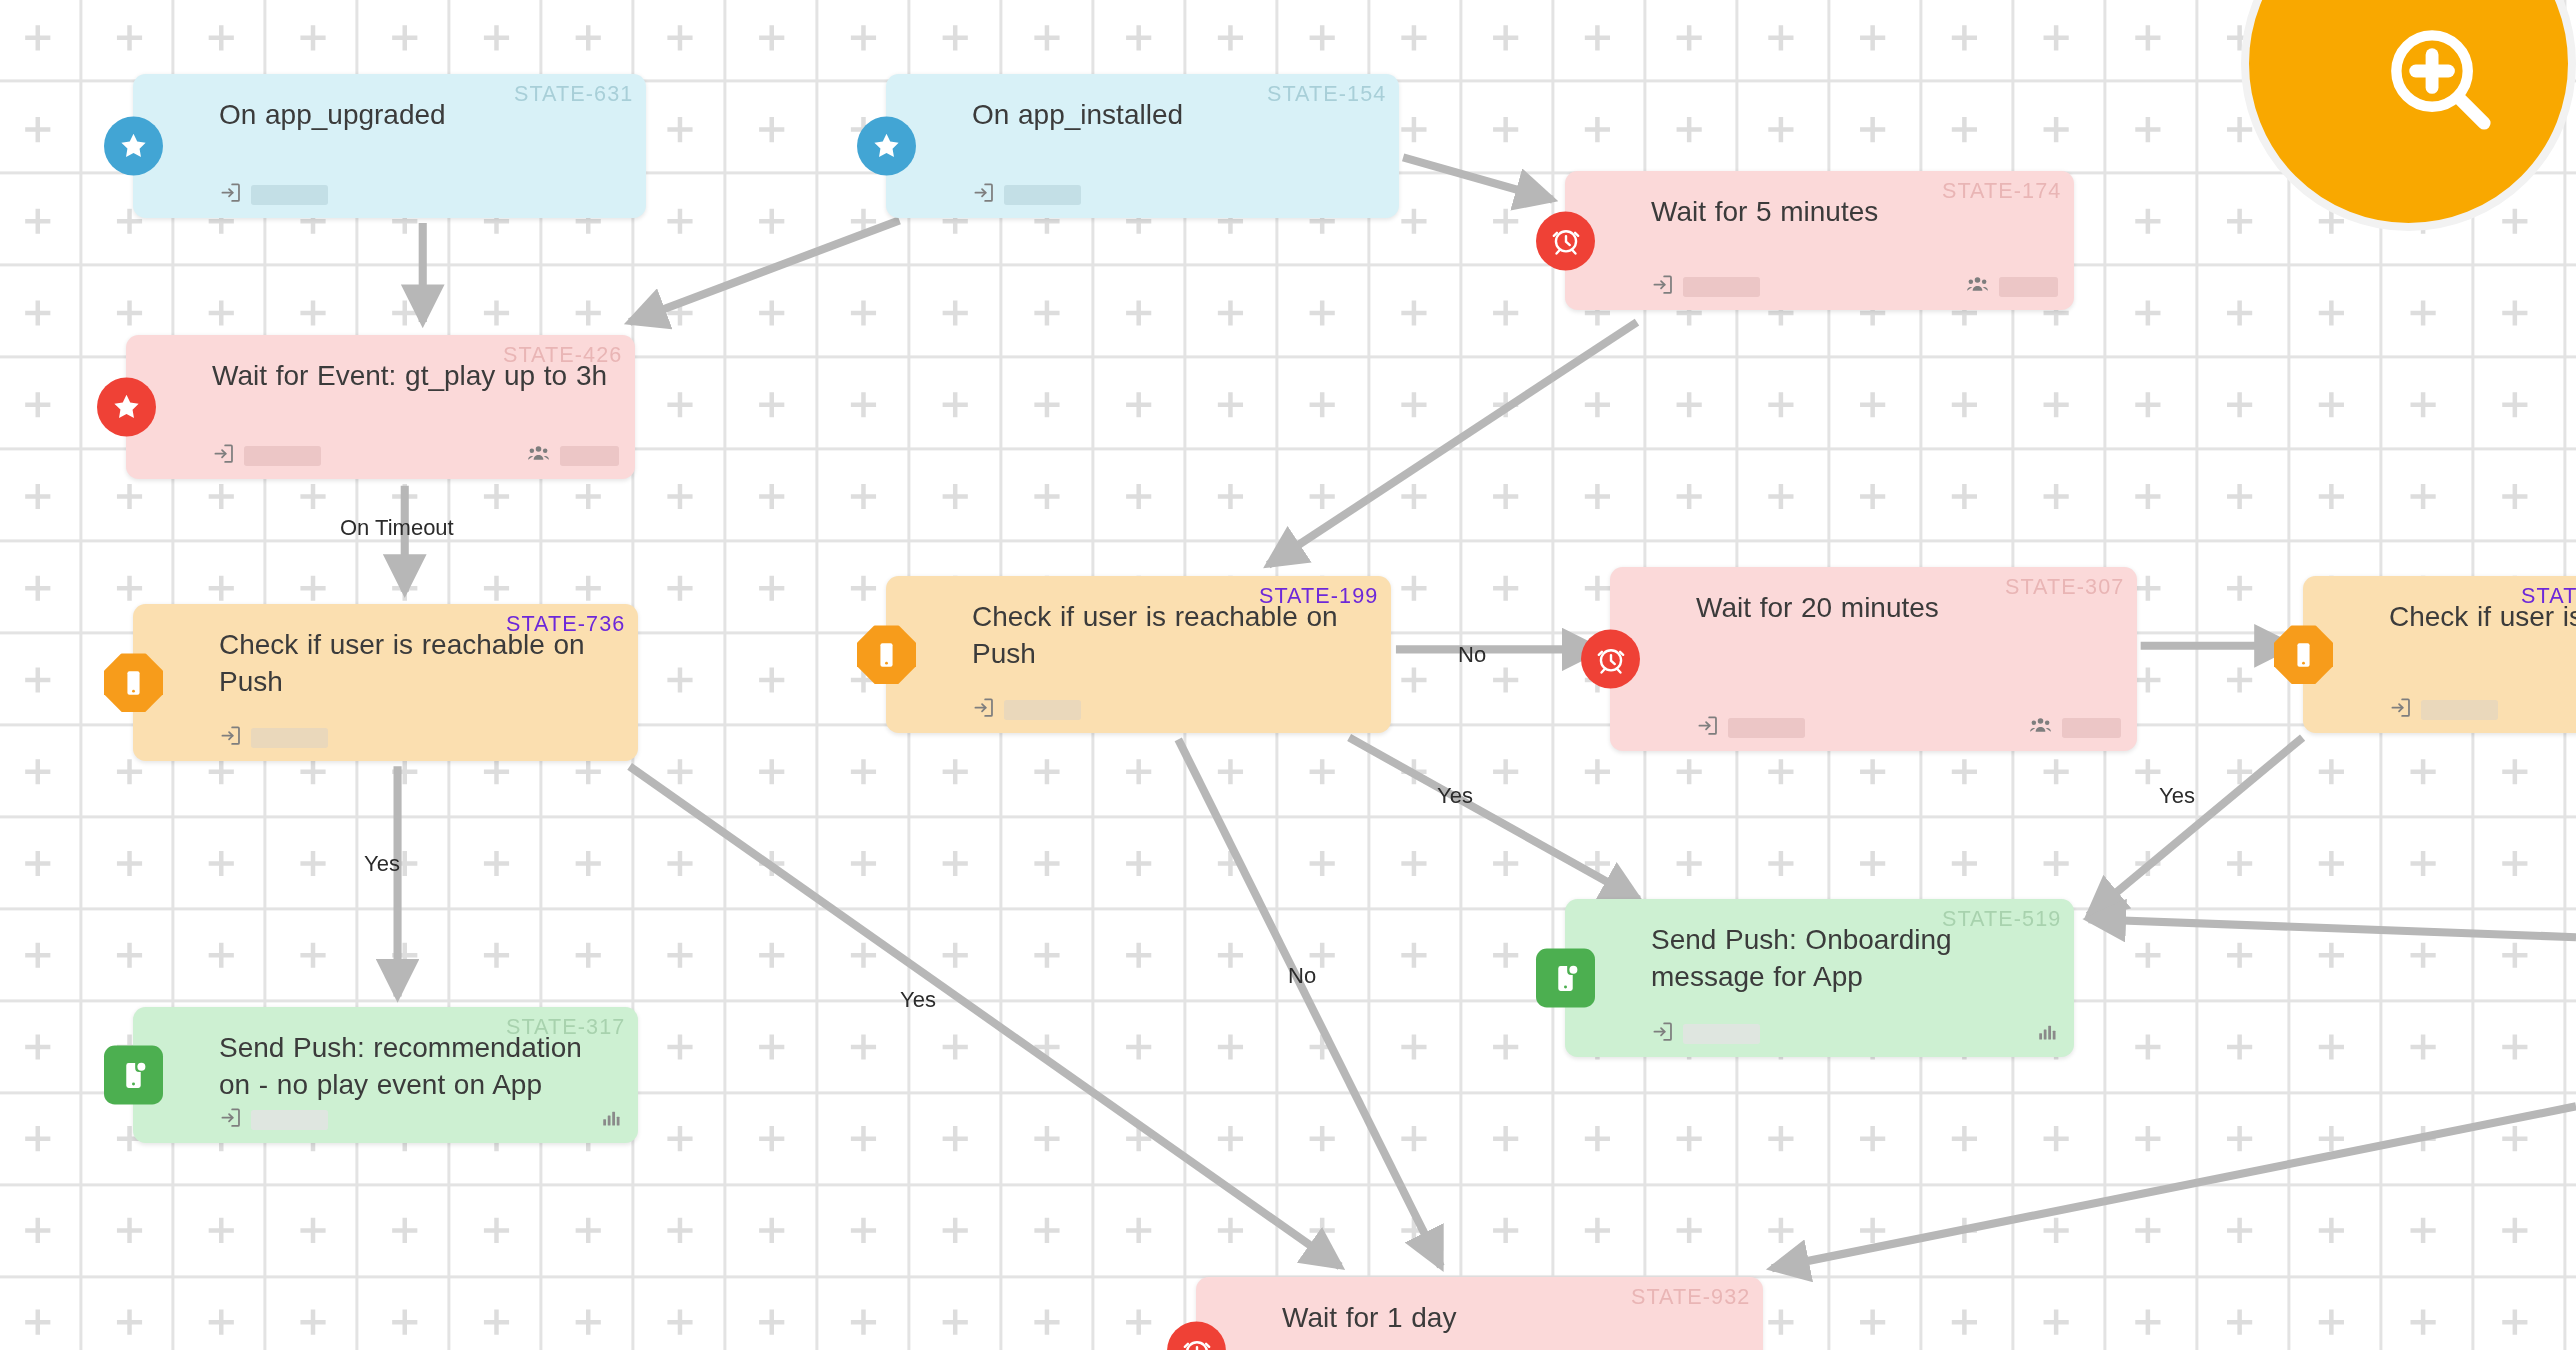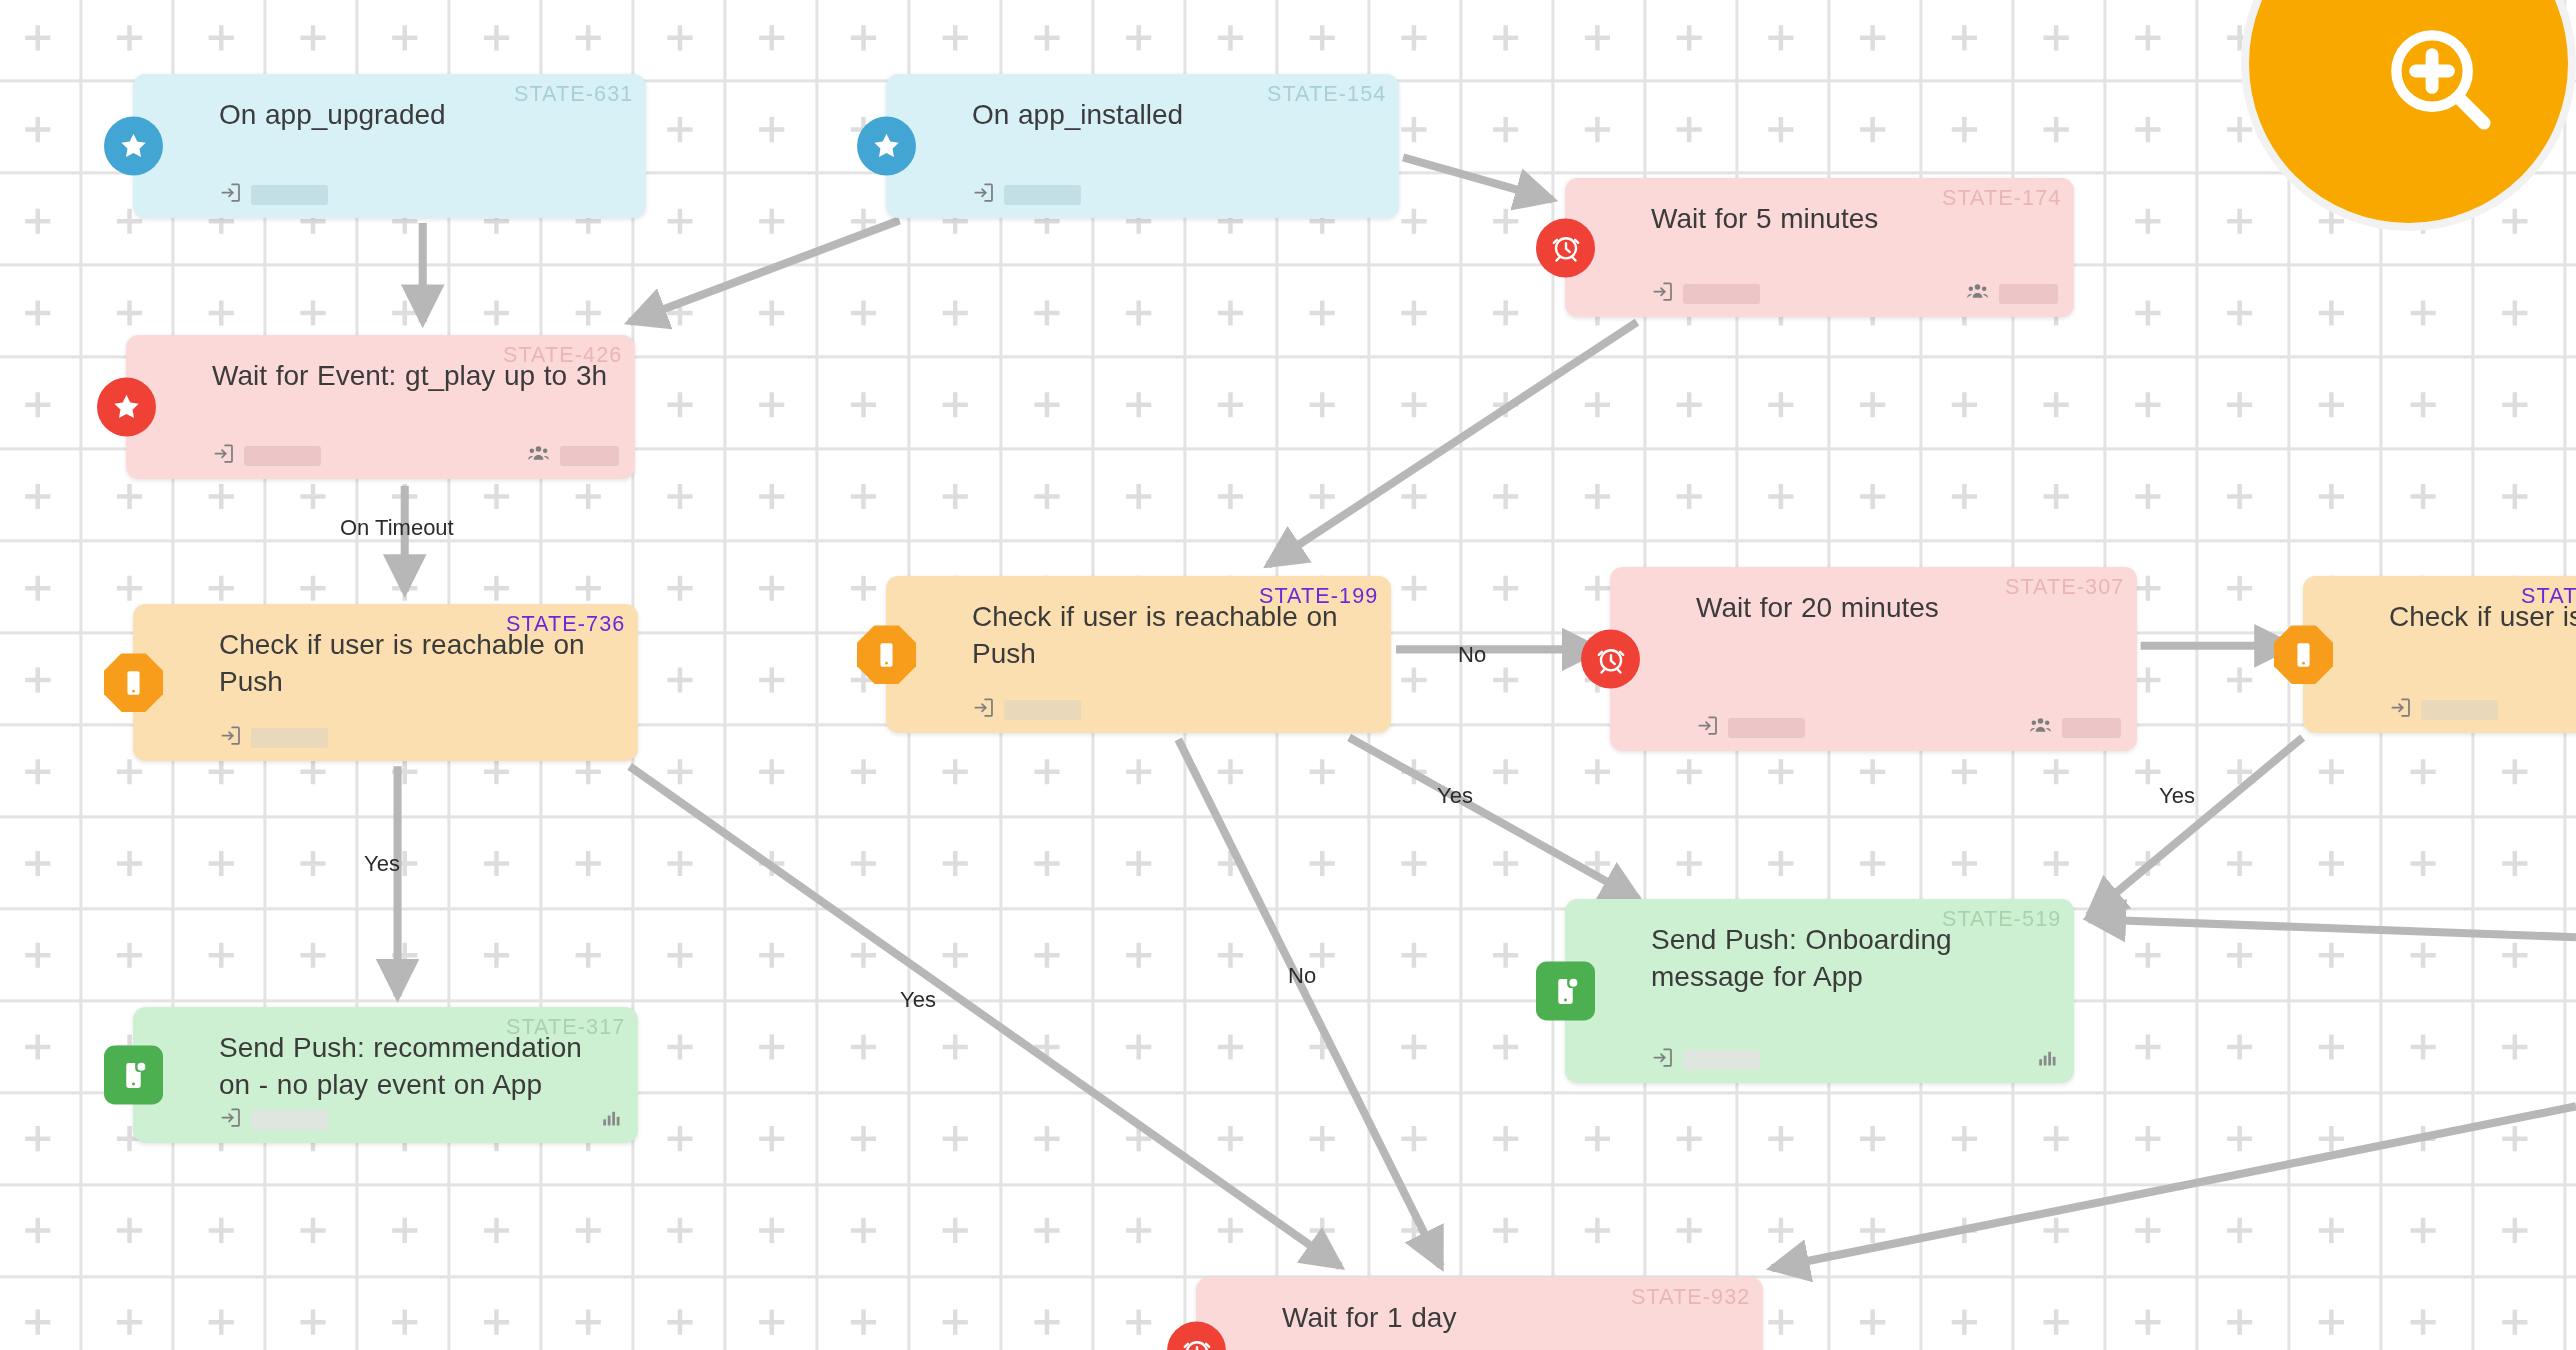--- a/index.html
+++ b/index.html
@@ -682,21 +682,21 @@
             <span><svg width="23.4" height="23.4" viewBox="0 0 24 24" fill="none" stroke="#7e7e7e" stroke-width="1.8" stroke-linecap="round" stroke-linejoin="round">
                 <path d="M13.5 3.5 H19.5 A1 1 0 0 1 20.5 4.5 V19.5 A1 1 0 0 1 19.5 20.5 H13.5"></path>
                 <path d="M3.5 12 H14"></path>
                 <path d="M10.3 8.3 L14 12 L10.3 15.7"></path>
               </svg></span>
             <span class="redact" style="width:77px;background:#c3dfe6"></span>
           </span>
           <span class="spacer"></span>
         </div>
       </div>
-      <div class="node wait" style="left: 1565px; top: 178px; width: 509px; height: 139px; background: rgb(251, 217, 217);">
+      <div class="node wait" style="left: 1565px; top: 171px; width: 509px; height: 139px; background: rgb(251, 217, 217);">
         <div class="badge circle-red">
           <svg width="34" height="34" viewBox="0 0 24 24" fill="none" stroke="#fff" stroke-width="1.7" stroke-linecap="round">
             <circle cx="12" cy="12.6" r="7.1"></circle>
             <path d="M12 8.9 V12.8 L14.7 15.2"></path>
             <path d="M5.6 6.6 L3.4 8.7 M18.4 6.6 L20.6 8.7"></path>
             <path d="M7.4 18.9 L5.3 21.2 M16.6 18.9 L18.7 21.2"></path>
           </svg>
         </div>
         <div class="state-id">STATE-174</div>
         <div class="title">Wait for 5 minutes</div>
@@ -872,21 +872,21 @@
           </span>
           <span class="spacer"></span>
           <span><svg width="21.6" height="21.6" viewBox="0 0 24 24" fill="#8a8a8a">
               <rect x="3.6" y="13.5" width="3.1" height="7.2" rx="0.6"></rect>
               <rect x="8.6" y="9.5" width="3.1" height="11.2" rx="0.6"></rect>
               <rect x="13.6" y="5.4" width="3.1" height="15.3" rx="0.6"></rect>
               <rect x="18.6" y="10.8" width="3.1" height="9.9" rx="0.6"></rect>
             </svg></span>
         </div>
       </div>
-      <div class="node action" style="left: 1565px; top: 899px; width: 509px; height: 184px; background: rgb(205, 240, 210);">
+      <div class="node action" style="left: 1565px; top: 899px; width: 509px; height: 158px; background: rgb(205, 240, 210);">
         <div class="badge rounded-green">
           <svg width="31" height="32" viewBox="0 0 24 24" fill="#fff">
             <path d="M6.4 4.2 A1.8 1.8 0 0 1 8.2 2.4 H13.3 V6.2 A3 3 0 0 0 16.3 9.2 H17.6 V19.8 A1.8 1.8 0 0 1 15.8 21.6 H8.2 A1.8 1.8 0 0 1 6.4 19.8 Z"></path>
             <circle cx="18.1" cy="5.2" r="3.1"></circle>
             <circle cx="12" cy="18.6" r="1.15" fill="#4caf50"></circle>
           </svg>
         </div>
         <div class="state-id">STATE-519</div>
         <div class="title">Send Push: Onboarding message for App</div>
         <div class="footer">

